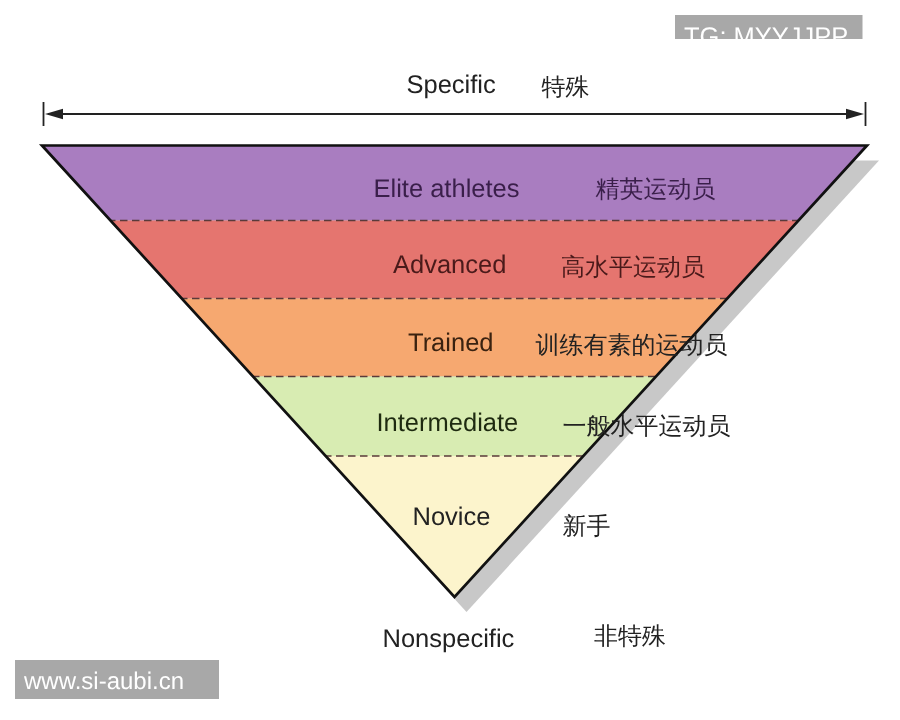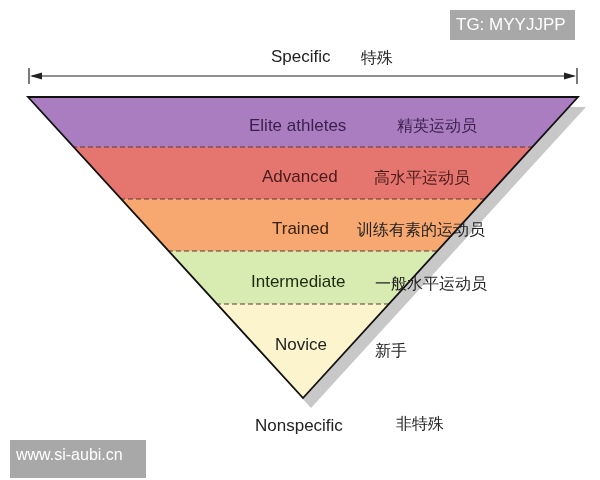--- a/index.html
+++ b/index.html
@@ -1,20 +1,20 @@
 <!DOCTYPE html>
 <html><head>
 <meta charset="utf-8">
 <style>
   html, body { margin:0; padding:0; background:#ffffff; }
   body { width:600px; height:480px; position:relative; overflow:hidden; font-family:"Liberation Sans", "DejaVu Sans", sans-serif; }
   #diagram { position:absolute; left:0; top:0; }
   .wm { position:absolute; background:#a8a8a8; color:#ffffff; font-size:17px; line-height:30px; padding:0 6px; font-family:"Liberation Sans", sans-serif; }
-  #wm-top { left:450px; top:10px; width:119px; height:30px; padding:0 0 0 6px; }
-  #wm-bottom { left:10px; top:440px; height:38px; width:130px; padding:0 0 0 6px; font-size:16px; }
+  #wm-top { left:450px; top:10px; width:119px; height:16px; padding:0 0 0 6px; }
+  #wm-bottom { left:10px; top:440px; height:26px; width:130px; padding:0 0 0 6px; font-size:16px; }
 </style>
 </head>
 <body>
 
 <svg id="diagram" width="600" height="480" viewBox="0 0 600 480">
   <defs>
     <clipPath id="tri-clip">
       <polygon points="28,97 578,97 303,398"></polygon>
     </clipPath>
   </defs>

